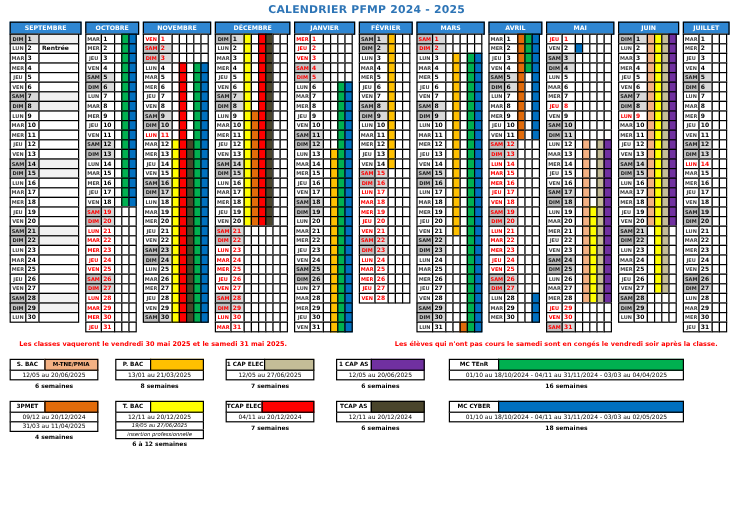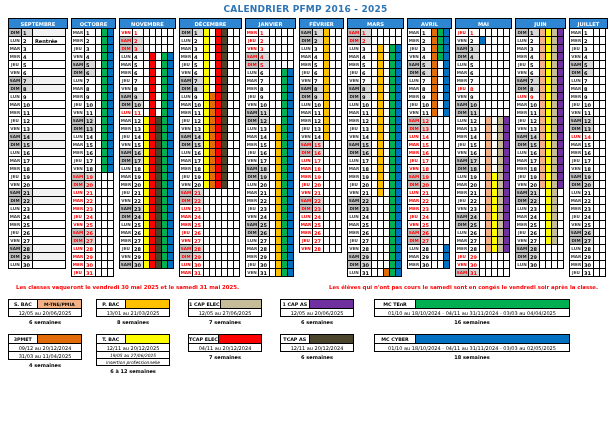--- a/index.html
+++ b/index.html
@@ -62,21 +62,21 @@
     border:1px solid #000; margin-top:-1px; height:9px;
     font-size:5px; display:flex; align-items:center; justify-content:center;
     white-space:nowrap; background:#fff;
   }
   .lg-line.small { font-size:4.4px; font-style:italic; height:8px; }
   .lg-weeks { text-align:center; font-size:5px; font-weight:bold; margin-top:2px; }
 </style>
 </head>
 <body>
 
-<div class="title">CALENDRIER PFMP 2016 - 2025</div>
+<div class="title">CALENDRIER PFMP 2024 - 2025</div>
 
 <div class="cal">
     <div class="month" style="width: 60px;">
       <div class="month-header">SEPTEMBRE</div>
       <div class="day-row wk">
         <div class="cell c-abbr">DIM</div>
         <div class="cell c-num">1</div>
         <div class="cell c-note"></div>
       </div>
       <div class="day-row">

